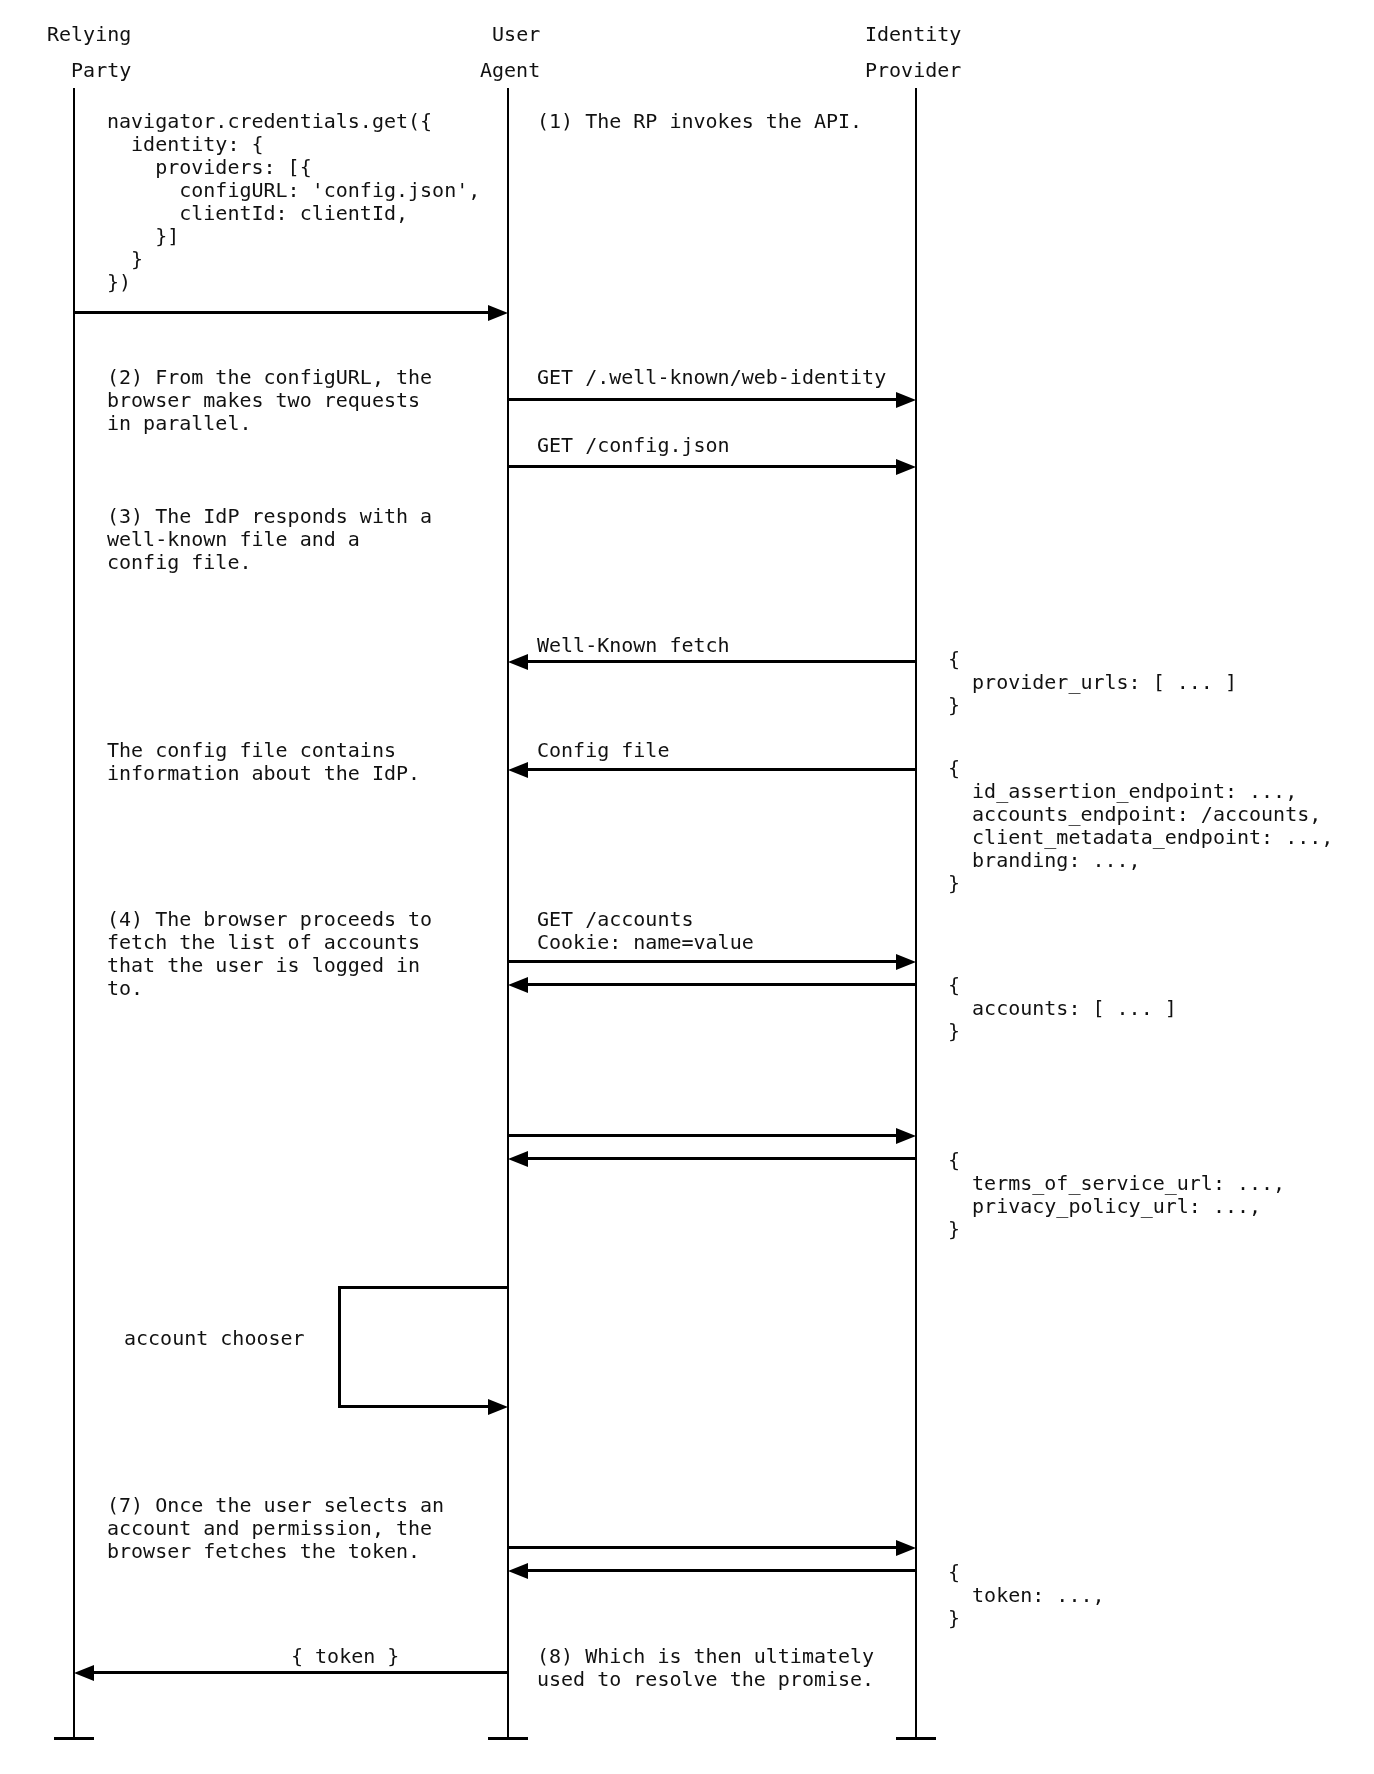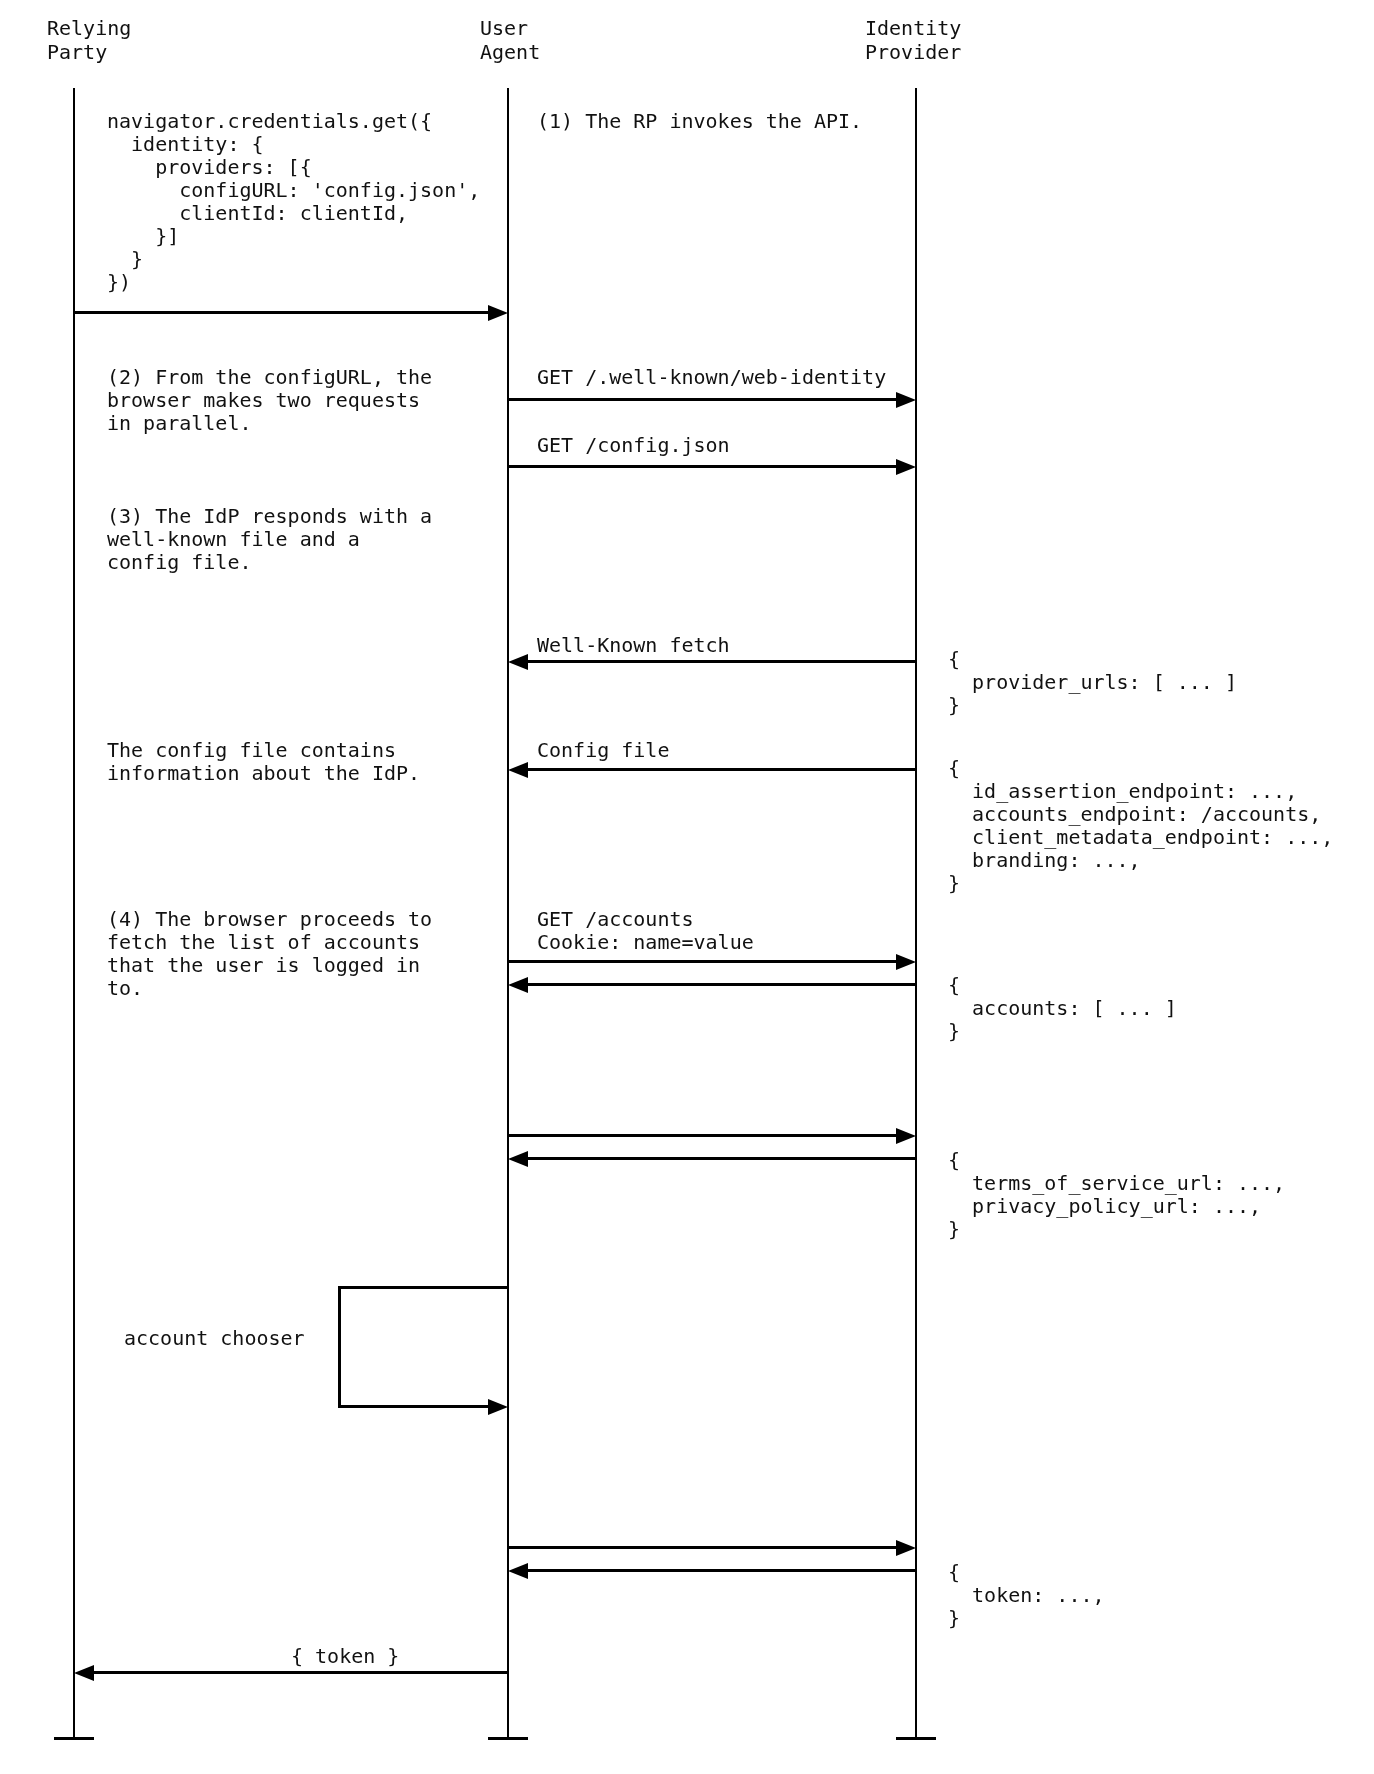--- a/index.html
+++ b/index.html
@@ -18,21 +18,22 @@
     color: #111111;
     overflow: hidden;
   }
   .txt {
     position: absolute;
     white-space: pre;
   }
   .actor-header {
     position: absolute;
     white-space: pre;
-    line-height: 24px;
+    line-height: 36px;
+    text-align: right;
   }
   .vline {
     position: absolute;
     width: 2px;
     background: #000000;
   }
   .hline {
     position: absolute;
     height: 3px;
     background: #000000;
@@ -145,25 +146,30 @@
   terms_of_service_url: ...,
   privacy_policy_url: ...,
 }</div>
 
   <div class="hline" style="left:338px; top:1286px; width:170px"></div>
   <div class="loopline-v" style="left:338px; top:1286px; height:122px"></div>
   <div class="hline" style="left:338px; top:1405px; width:150px"></div>
   <div class="head right" style="left:488px; top:1399px"></div>
   <div class="txt" style="left:124px; top:1327px">account chooser</div>
 
+  <div class="txt" style="left:107px; top:1494px">(7) Once the user selects an
+account and permission, the
+browser fetches the token.</div>
   <div class="hline" style="left:509px; top:1546px; width:389px"></div>
   <div class="head right" style="left:896px; top:1540px"></div>
   <div class="head left" style="left:508px; top:1563px"></div>
   <div class="hline" style="left:528px; top:1569px; width:388px"></div>
   <div class="txt" style="left:948px; top:1561px">{
   token: ...,
 }</div>
 
   <div class="txt" style="left:291px; top:1645px">{ token }</div>
   <div class="head left" style="left:74px; top:1665px"></div>
   <div class="hline" style="left:94px; top:1671px; width:415px"></div>
+  <div class="txt" style="left:537px; top:1645px">(8) Which is then ultimately
+used to resolve the promise.</div>
 
 </div>
 
 </body></html>

